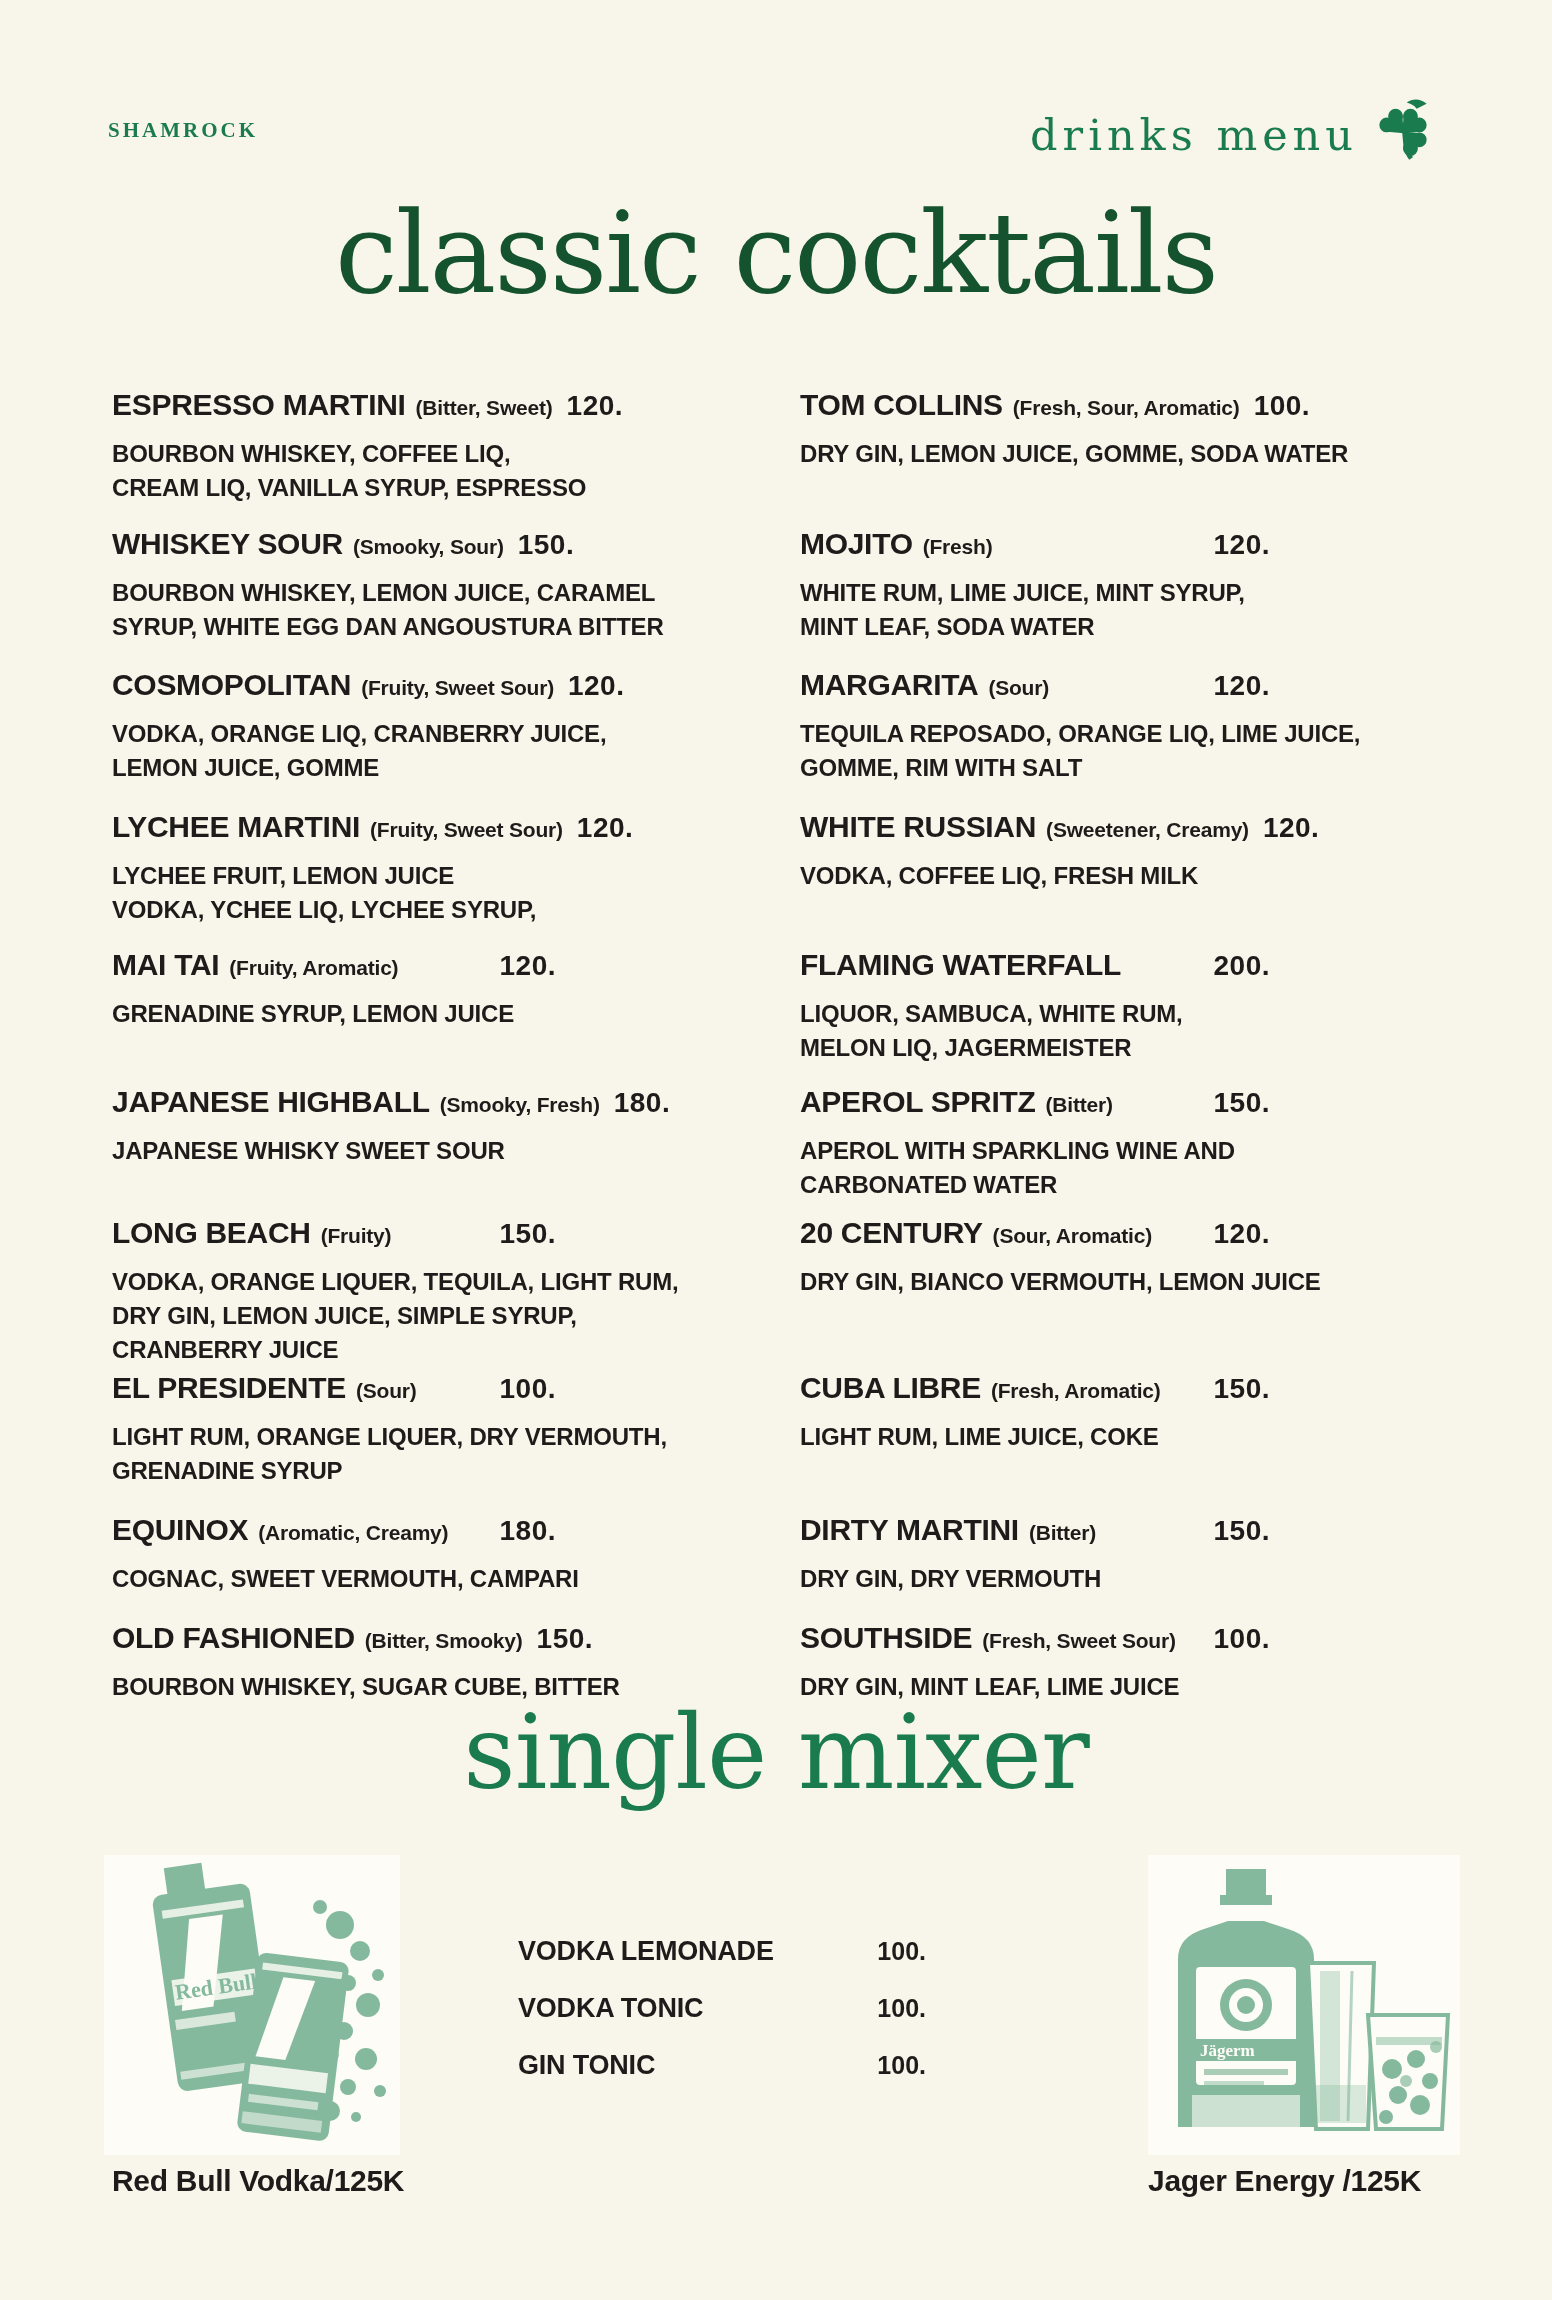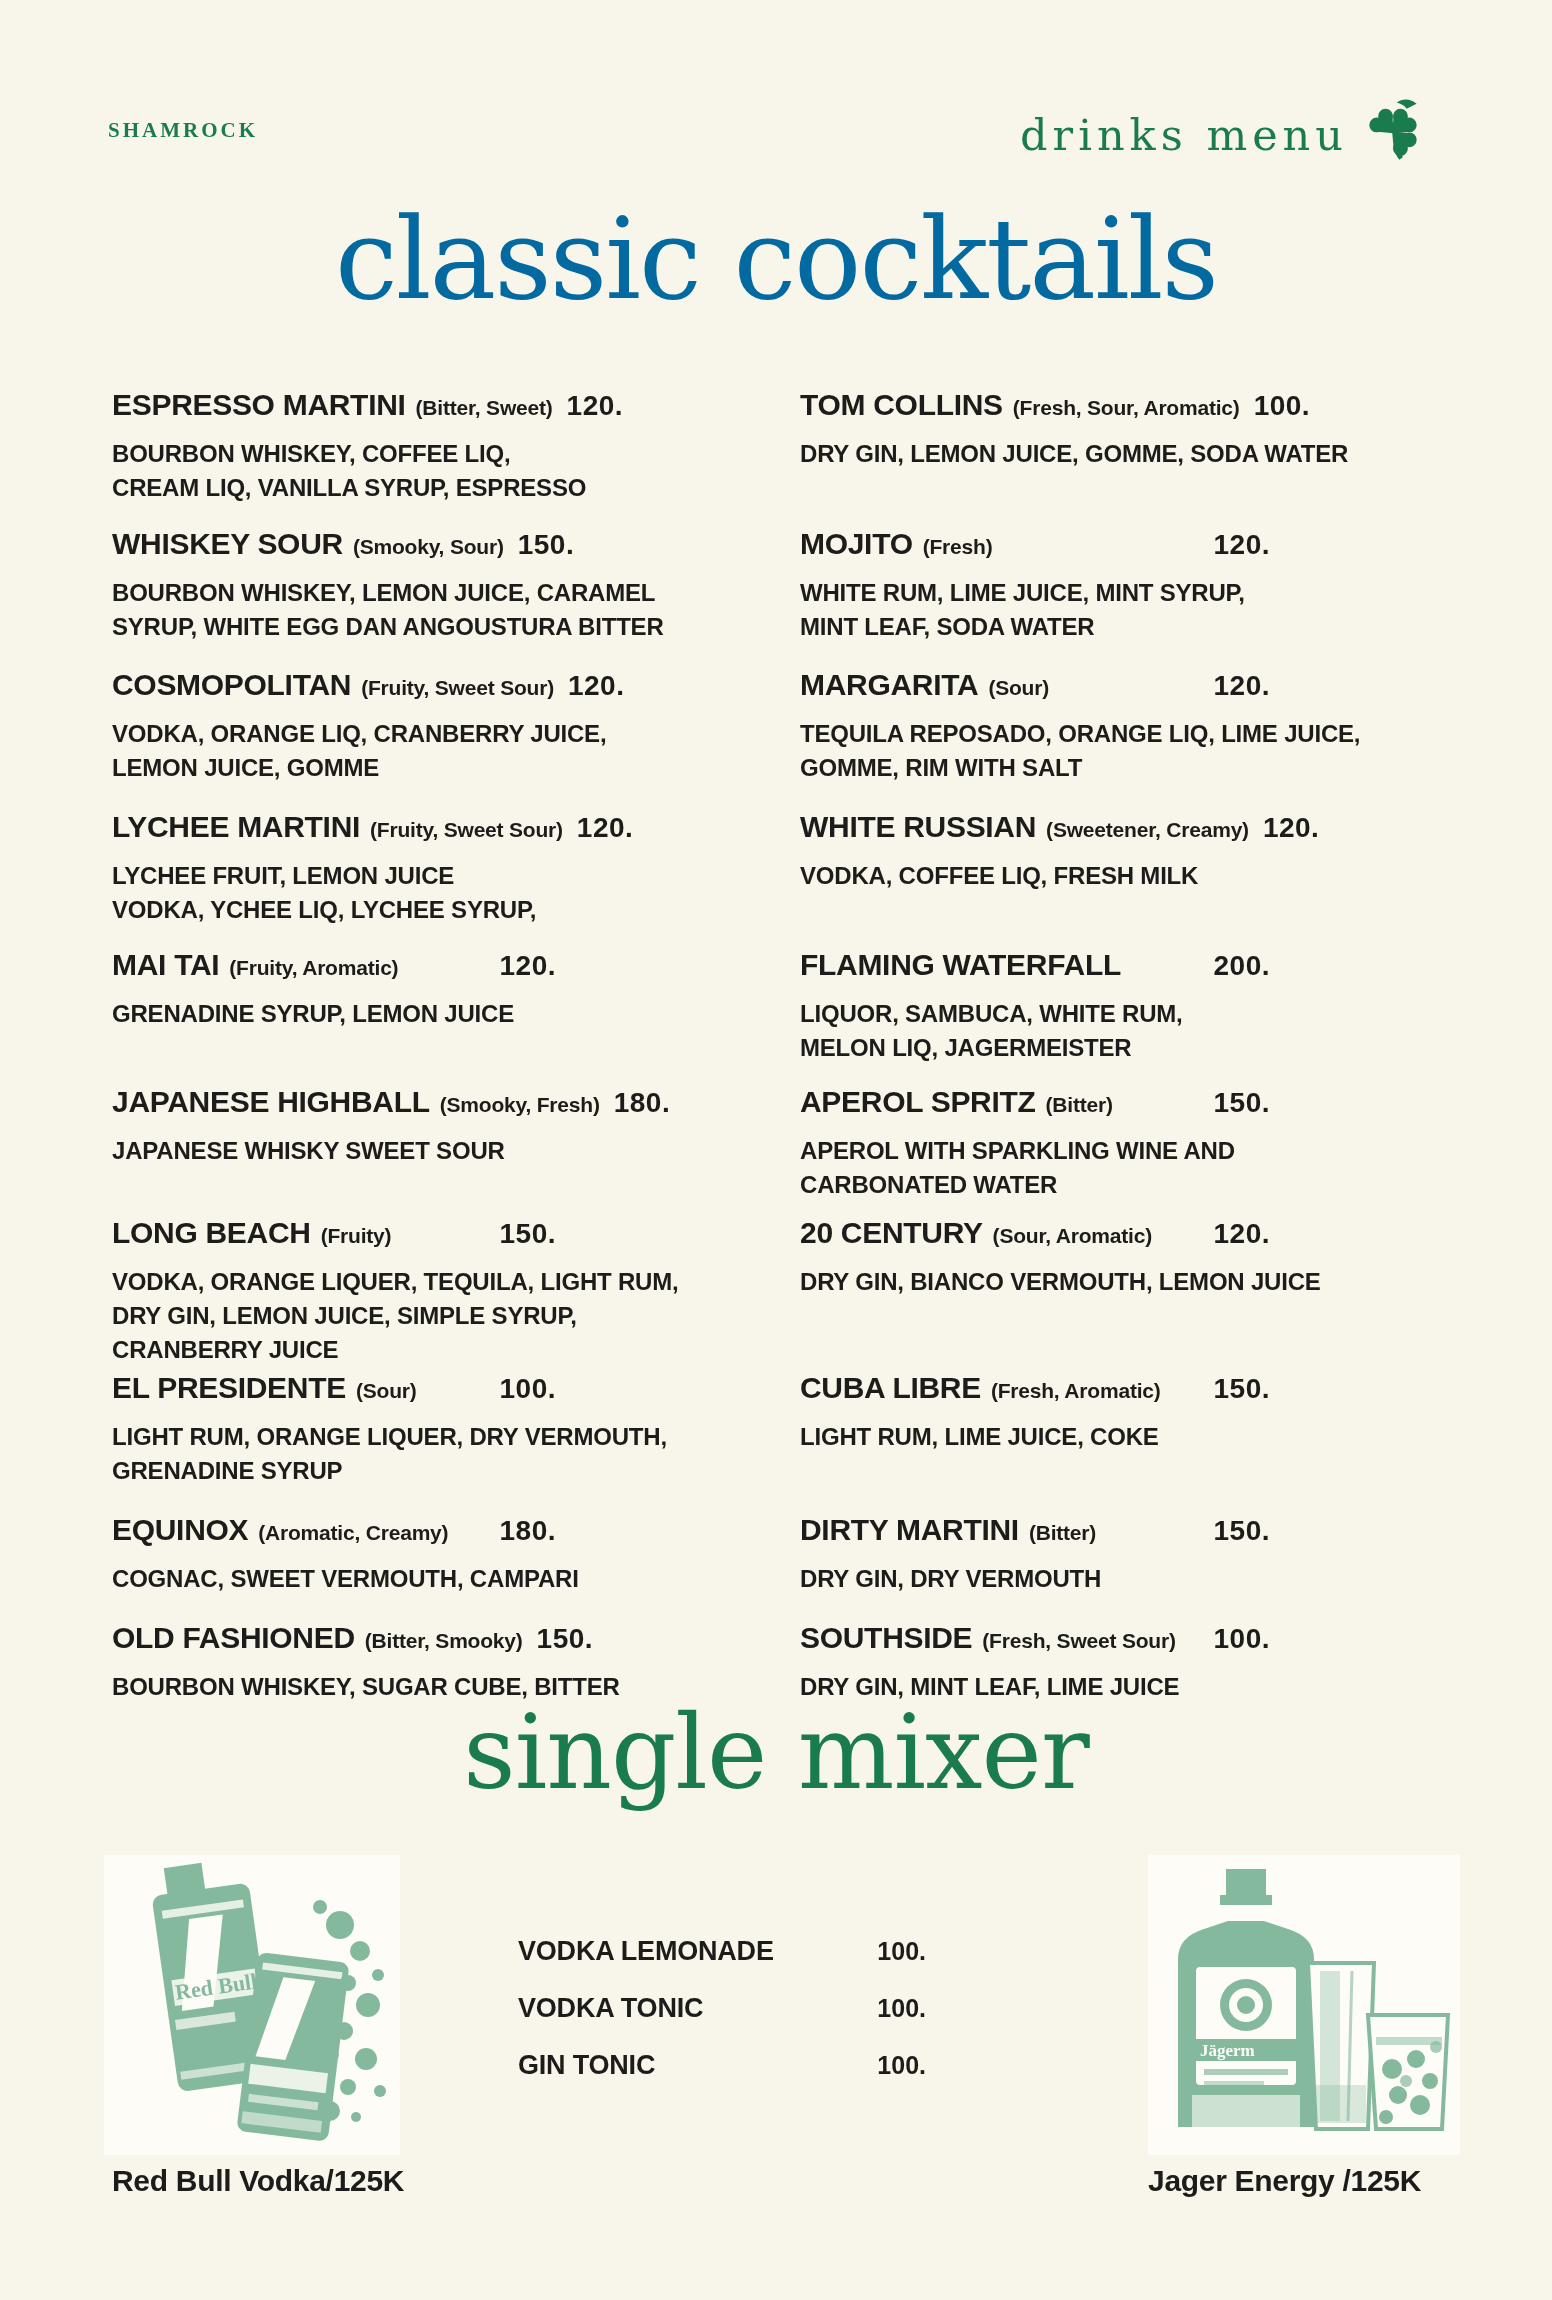--- a/index.html
+++ b/index.html
@@ -12,35 +12,35 @@
     overflow:hidden;
   }
   
   .brand{
     position:absolute;left:108px;top:118px;
     font-family:"Liberation Serif",serif;
     font-weight:700;font-size:21px;letter-spacing:3px;
     color:#1a7c4e;
   }
   .menu-label{
-    position:absolute;right:128px;top:96px;
+    position:absolute;right:118px;top:96px;
     display:flex;align-items:center;gap:14px;
     color:#1a7c4e;
   }
   .menu-label .txt{
     font-family:"DejaVu Serif",serif;
     font-size:43px;letter-spacing:5px;
     line-height:1;
   }
   .page-title{
-    position:absolute;left:0;top:192px;width:100%;
+    position:absolute;left:0;top:186px;width:100%;
     text-align:center;
     font-family:"DejaVu Serif",serif;
     font-size:112px;line-height:1.2;letter-spacing:-2px;
-    color:#0369a1;
+    color:#14532d;
   }
   
   .menu-grid{
     position:absolute;left:112px;top:388px;
     display:grid;
     grid-template-columns:444px 470px;
     column-gap:244px;
     grid-template-rows:139px 141px 142px 138px 137px 131px 155px 142px 108px auto;
     grid-auto-flow:column;
   }

